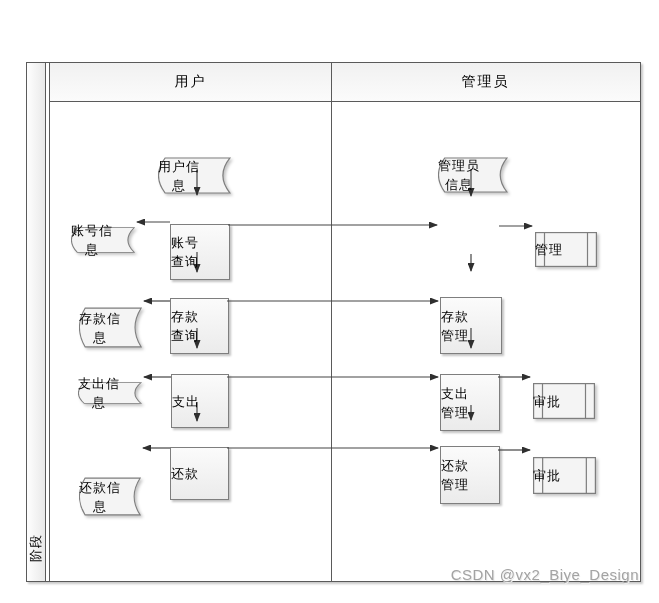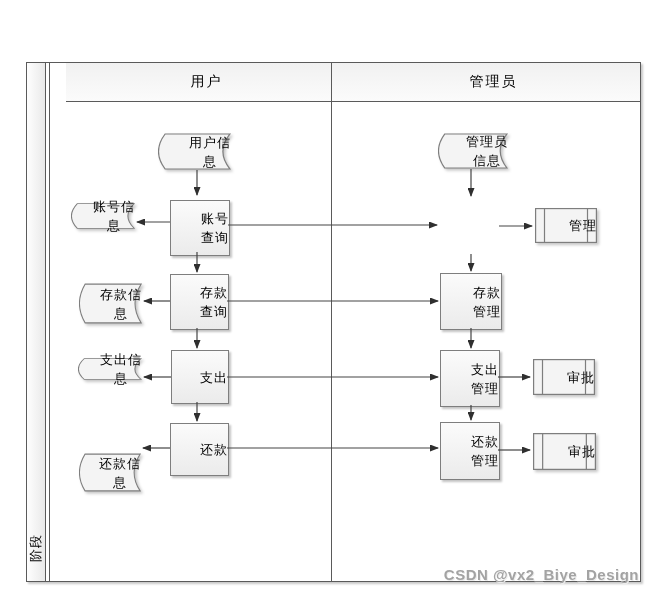--- a/index.html
+++ b/index.html
@@ -12,43 +12,43 @@
             border:1px solid #5a5a5a;box-shadow:2px 2px 2px #c9c9c9;
             display:flex;align-items:center;padding-left:14px;box-sizing:content-box;
             font-size:14px;letter-spacing:1px;}
   .panel{position:absolute;left:26px;top:62px;width:613px;height:518px;
          border:1px solid #5a5a5a;box-shadow:2px 2px 2px #c9c9c9;background:#fff;}
   .strip{position:absolute;left:0;top:0;bottom:0;width:18px;
          border-right:1px solid #5a5a5a;background:linear-gradient(to right,#fefefe,#e9e9e9);}
   .strip .stage-label{position:absolute;bottom:24px;left:50%;width:30px;margin-left:-15px;
          text-align:center;font-size:13px;letter-spacing:1px;transform:rotate(-90deg);white-space:nowrap;}
   .lanes{position:absolute;left:22px;right:0;top:0;bottom:0;border-left:1px solid #5a5a5a;}
-  .laneheader{position:absolute;left:16px;right:0;top:0;height:38px;border-bottom:1px solid #5a5a5a;
+  .laneheader{position:absolute;left:0;right:0;top:0;height:38px;border-bottom:1px solid #5a5a5a;
          background:linear-gradient(#f1f1f1,#fbfbfb);display:flex;}
   .laneheader .cell{display:flex;align-items:center;justify-content:center;
          font-size:14px;letter-spacing:2px;}
   .laneheader .c1{width:281px;}
   .laneheader .c2{flex:1;}
   .lane-divider{position:absolute;left:281px;top:0;bottom:0;width:1px;background:#5a5a5a;}
 
   
-  .node{position:absolute;display:flex;align-items:center;justify-content:flex-end;}
+  .node{position:absolute;display:flex;align-items:center;justify-content:flex-start;margin-top:24px;}
   .node .lbl{position:relative;z-index:2;font-size:13px;line-height:19px;letter-spacing:1px;
              text-align:center;white-space:pre-line;}
   .node.proc{background:linear-gradient(#fbfbfb,#ebebeb);border:1px solid #7e7e7e;
              box-shadow:2px 2px 2px #c4c4c4;}
   .node svg.shape{position:absolute;left:0;top:0;width:100%;height:100%;
              filter:drop-shadow(2px 2px 1.5px #c4c4c4);}
 
   
   #wires{position:absolute;left:0;top:0;width:659px;height:603px;pointer-events:none;}
   #wires line{stroke:#444444;stroke-width:1.2;}
 
   .watermark{position:absolute;top:566px;right:20px;font-size:15px;color:#a3a3a3;
-             letter-spacing:0.5px;text-shadow:1px 1px 0 #ededed;z-index:5;font-weight:bold;}
+             letter-spacing:0.5px;text-shadow:1px 1px 0 #ededed;z-index:5;}
 </style>
 </head>
 <body>
 
 <div id="stage">
 
 
   <div class="panel">
     <div class="strip">
       <span class="stage-label">阶段</span>

